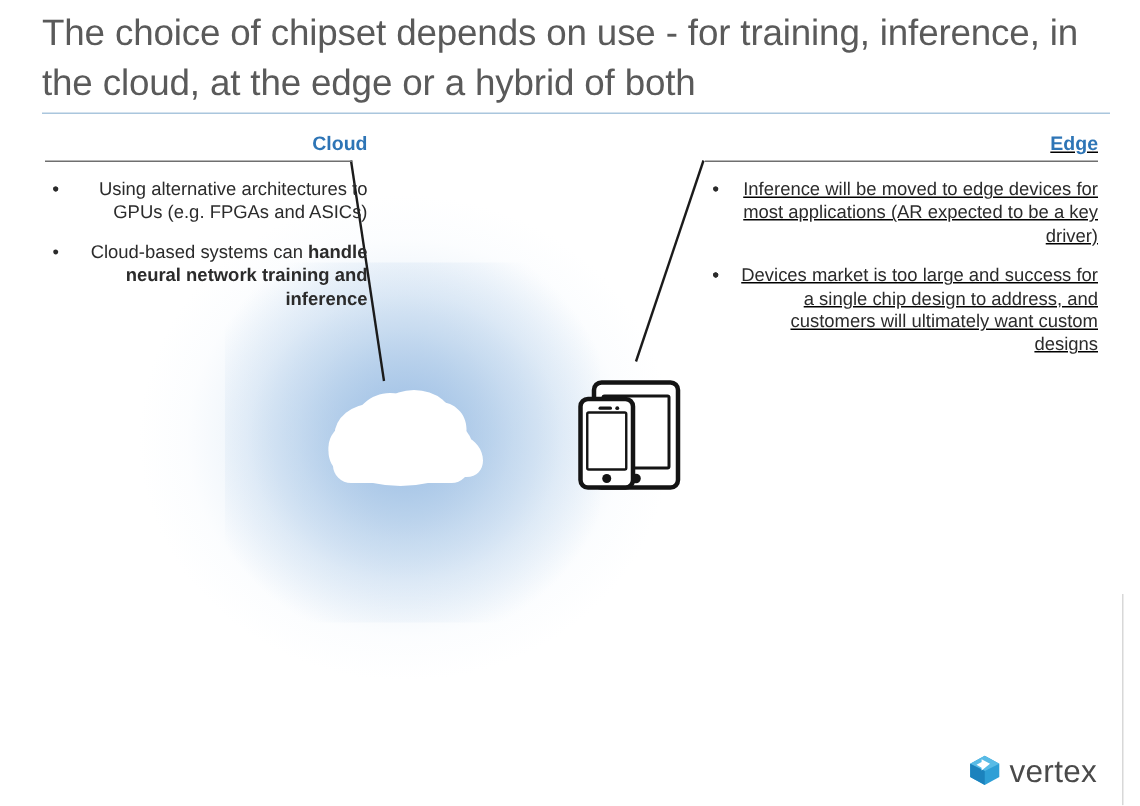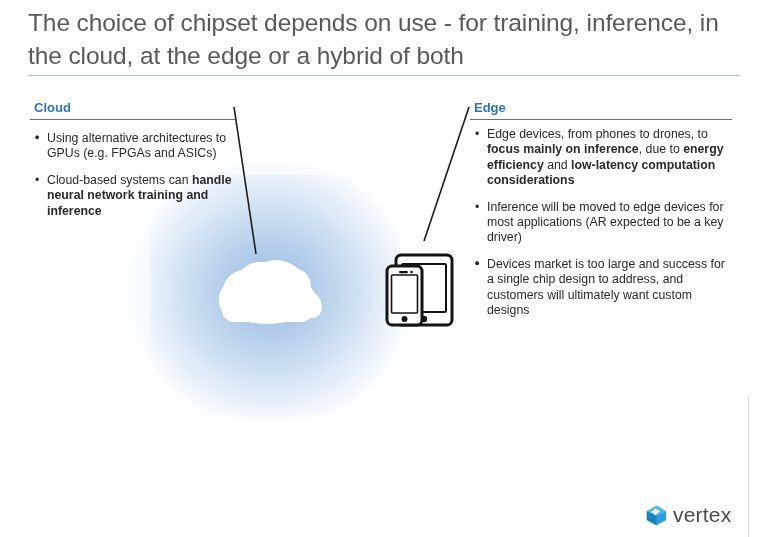--- a/index.html
+++ b/index.html
@@ -69,24 +69,25 @@
     position: absolute;
     left: 748px;
     top: 396px;
     width: 1px;
     height: 141px;
     background: #d8d8d8;
   }
 
   .col {
     position: absolute;
-    top: 100px;
+    top: 88px;
+    text-align: right;
   }
   .col-left  { left: 30px;  width: 215px; }
-  .col-right { left: 470px; width: 262px; }
+  .col-right { left: 470px; width: 262px; text-decoration: underline; }
 
   .col-head {
     font-size: 13px;
     font-weight: bold;
     color: #2e75b6;
     line-height: 16px;
     padding-left: 4px;
   }
   .col-rule {
     height: 1px;
@@ -123,21 +124,20 @@
     left: 0; top: 0;
     width: 760px; height: 537px;
     pointer-events: none;
   }
 
   .logo {
     position: absolute;
     left: 646px;
     top: 503px;
     display: flex;
-    align-items: center;
     gap: 6px;
   }
   .logo-text {
     font-size: 21px;
     color: #4a4a4a;
     font-weight: 400;
     letter-spacing: 0.2px;
   }
 </style>
 </head>
@@ -206,21 +206,20 @@
       </li>
     </ul>
   </div>
 
   <div class="col col-right">
     <div class="col-head">Edge</div>
     <div class="col-rule"></div>
     <ul class="bullets">
       <li>
         <span class="dot">•</span>
-        <span>Edge devices, from phones to drones, to <b>focus mainly on inference</b>, due to <b>energy efficiency</b> and <b>low-latency computation considerations</b></span>
       </li>
       <li>
         <span class="dot">•</span>
         <span>Inference will be moved to edge devices for most applications (AR expected to be a key driver)</span>
       </li>
       <li>
         <span class="dot">•</span>
       </li>
       <li>
         <span class="dot">•</span>

